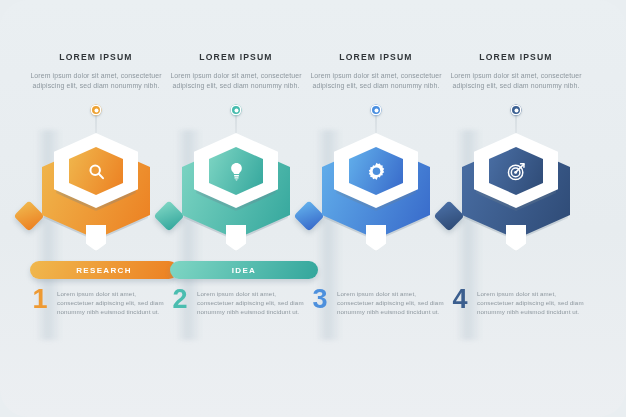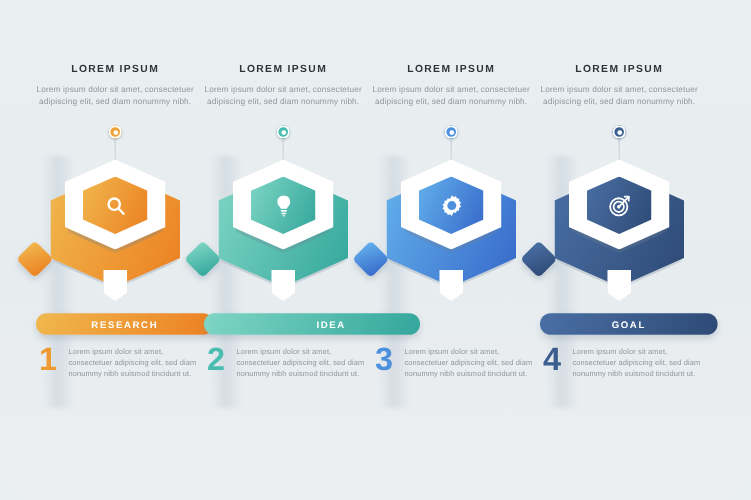--- a/index.html
+++ b/index.html
@@ -144,21 +144,21 @@
       <div class="icon">
         <svg viewBox="0 0 24 24" fill="#fff">
           <path d="M12 2.2c-3.5 0-6.1 2.7-6.1 6 0 2.2 1.1 3.6 2.1 4.7.6.7 1 1.2 1.1 1.9h5.8c.1-.7.5-1.2 1.1-1.9 1-1.1 2.1-2.5 2.1-4.7 0-3.3-2.6-6-6.1-6z"></path>
           <rect x="9.1" y="16.1" width="5.8" height="1.5" rx=".7"></rect>
           <rect x="9.6" y="18.5" width="4.8" height="1.5" rx=".7"></rect>
           <path d="M10.6 21.1h2.8c-.3.8-.8 1.2-1.4 1.2s-1.1-.4-1.4-1.2z"></path>
         </svg>
       </div>
     </div>
 
-    <div class="badge" style="background: linear-gradient(115deg, rgb(127, 214, 196) 0%, rgb(51, 166, 156) 100%); padding-left: 32px;">
+    <div class="badge" style="background: linear-gradient(115deg, rgb(127, 214, 196) 0%, rgb(51, 166, 156) 100%);">
       <span>IDEA</span>
     </div>
     <div class="row">
       <div class="num" style="color: rgb(75, 189, 176);">2</div>
       <div class="body">Lorem ipsum dolor sit amet, consectetuer adipiscing elit, sed diam nonummy nibh euismod tincidunt ut.</div>
     </div>
   </div>
 
   <div class="col c3">
     <div class="head">
@@ -214,22 +214,19 @@
         <svg viewBox="0 0 24 24" fill="none" stroke="#fff" stroke-width="1.7" stroke-linecap="round">
           <circle cx="11" cy="13" r="8.2"></circle>
           <circle cx="11" cy="13" r="4.9"></circle>
           <circle cx="11" cy="13" r="1.7" fill="#fff" stroke="none"></circle>
           <line x1="11" y1="13" x2="20.4" y2="3.6"></line>
           <path d="M16.6 3.2h3.9v3.9" stroke-linejoin="round"></path>
         </svg>
       </div>
     </div>
 
-    <div class="badge" style="background: linear-gradient(115deg, rgb(74, 111, 165) 0%, rgb(46, 74, 117) 100%);">
-      <span>GOAL</span>
-    </div>
     <div class="row">
       <div class="num" style="color: rgb(59, 94, 142);">4</div>
       <div class="body">Lorem ipsum dolor sit amet, consectetuer adipiscing elit, sed diam nonummy nibh euismod tincidunt ut.</div>
     </div>
   </div>
 
 </div>
 
 </body></html>

